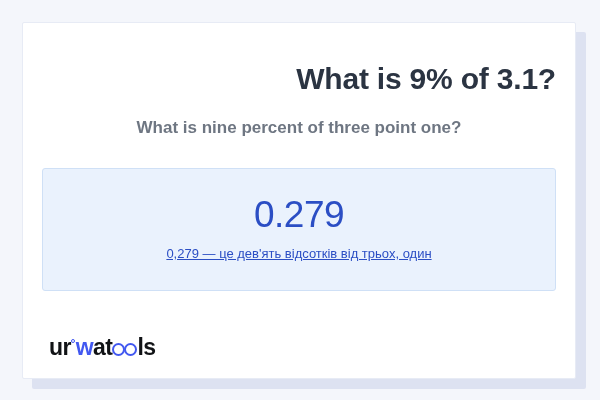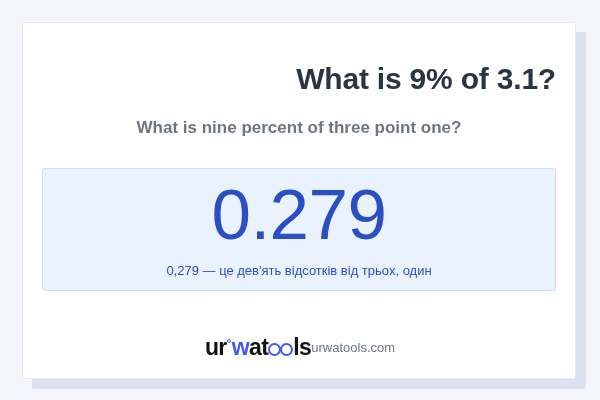--- a/index.html
+++ b/index.html
@@ -78,42 +78,43 @@
     border: 1px solid #cfe0f6;
     border-radius: 3px;
     box-sizing: border-box;
     display: flex;
     flex-direction: column;
     align-items: center;
     justify-content: center;
   }
 
   .result-value {
-    font-size: 71px;
+    font-size: 37px;
     font-weight: normal;
     color: #2b4ec4;
     line-height: 1.0;
     letter-spacing: -0.5px;
   }
 
   .result-caption {
     margin-top: 13px;
     font-size: 13px;
     color: #2b4ec4;
     text-align: center;
     line-height: 1.3;
+    text-decoration: underline;
   }
 
   .card-footer {
     flex: 0 0 auto;
     height: 62px;
     padding: 0 24px 0 26px;
     display: flex;
     align-items: center;
-    justify-content: center;
+    justify-content: flex-start;
   }
 
   .brand-logo {
     display: inline-flex;
     align-items: baseline;
     font-size: 23px;
     font-weight: bold;
     letter-spacing: -0.6px;
     line-height: 1;
     color: #111316;
@@ -183,18 +184,17 @@
         <span class="brand-dot"></span>
         <span class="brand-blue">w</span>
         <span class="brand-dark">at</span>
         <span class="brand-glasses">
           <span class="brand-ring"></span>
           <span class="brand-ring"></span>
         </span>
         <span class="brand-dark">ls</span>
       </div>
 
-      <div class="site-url">urwatools.com</div>
 
     </div>
 
   </div>
 </div>
 
 </body></html>

